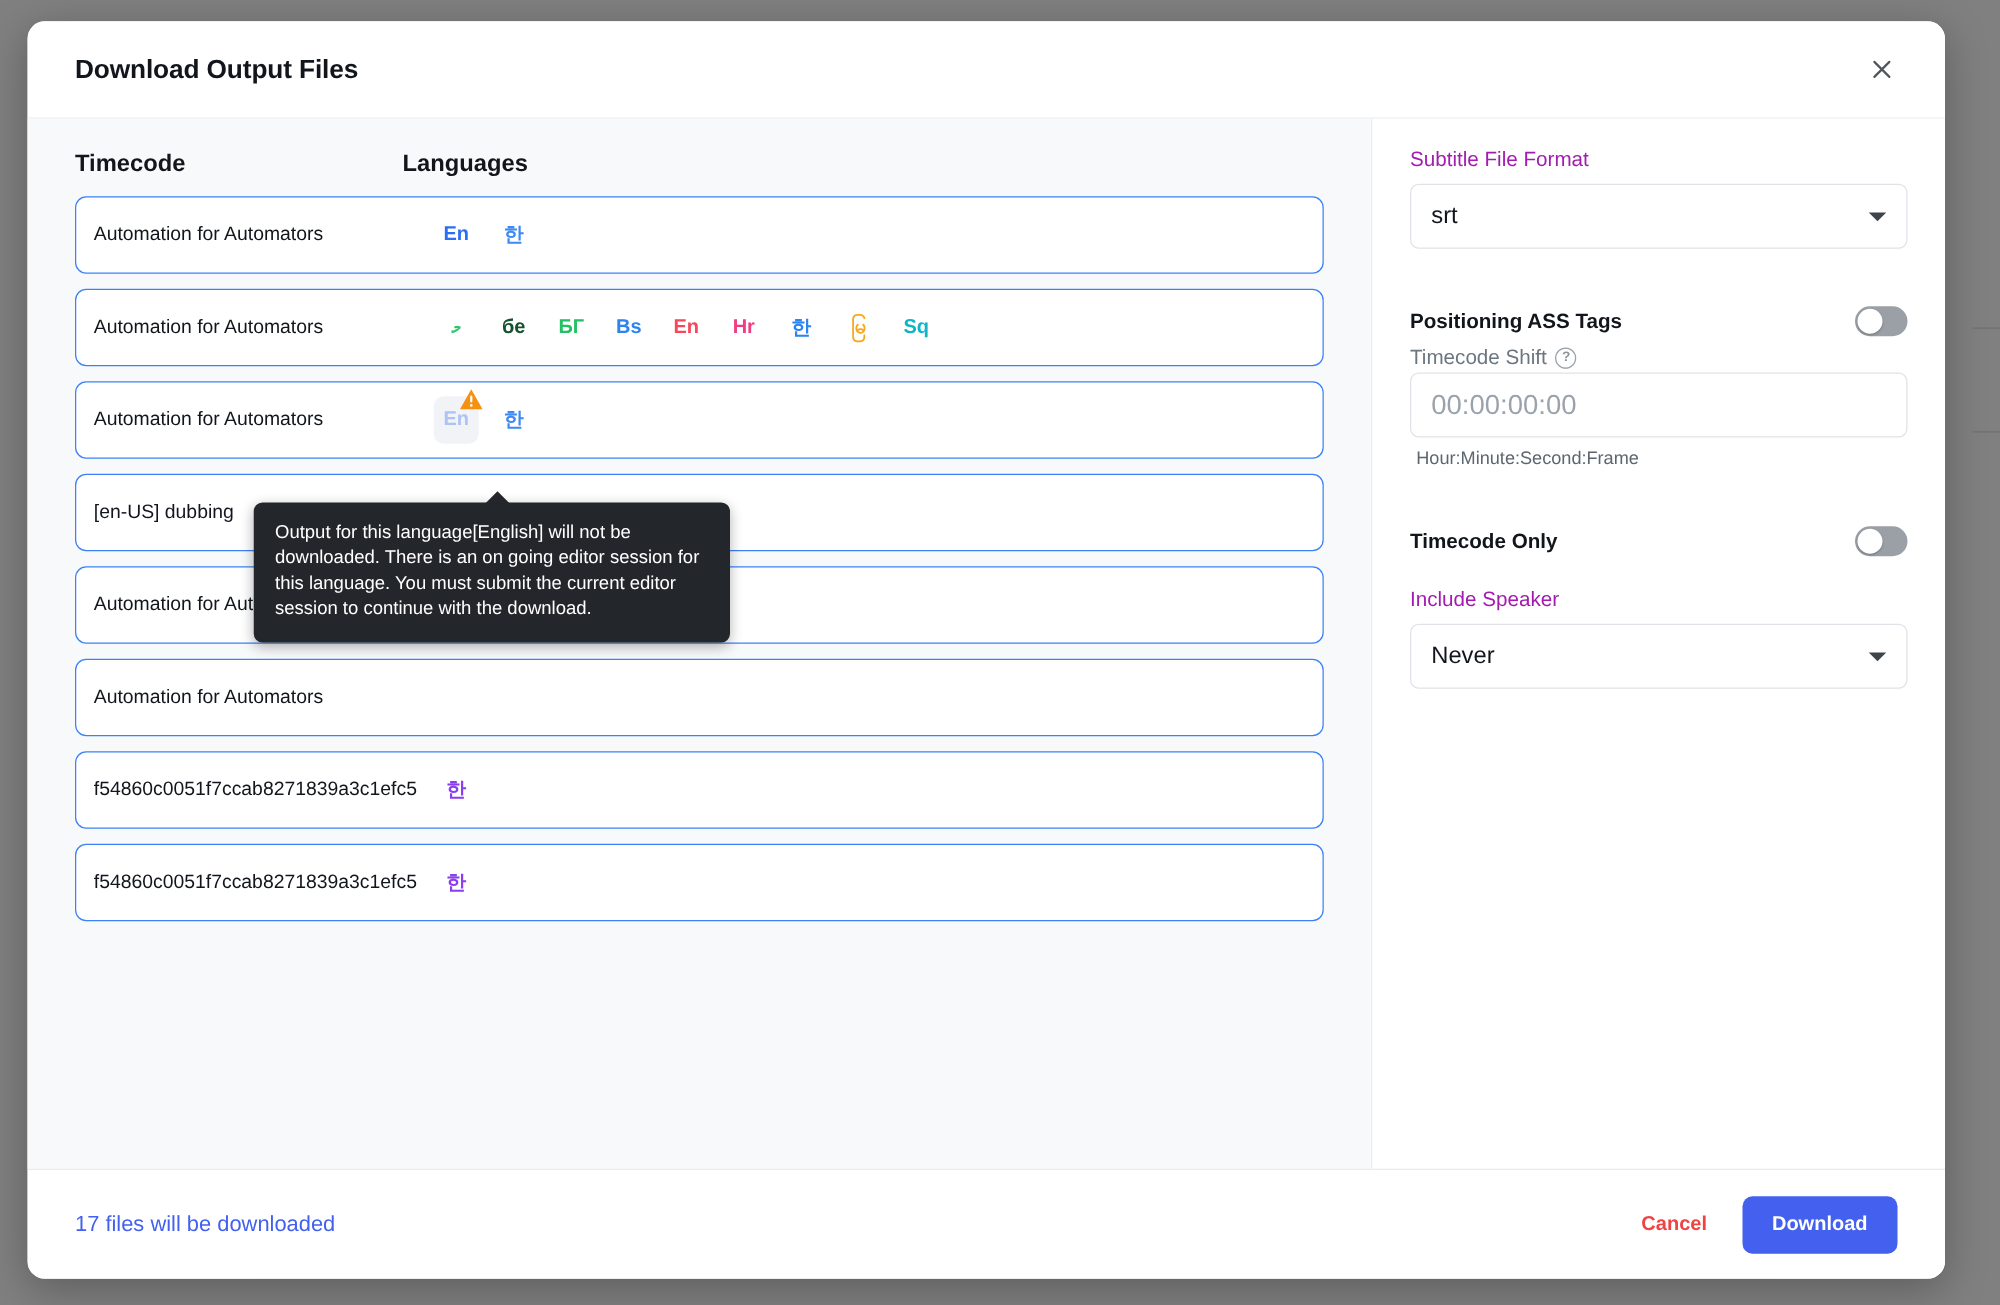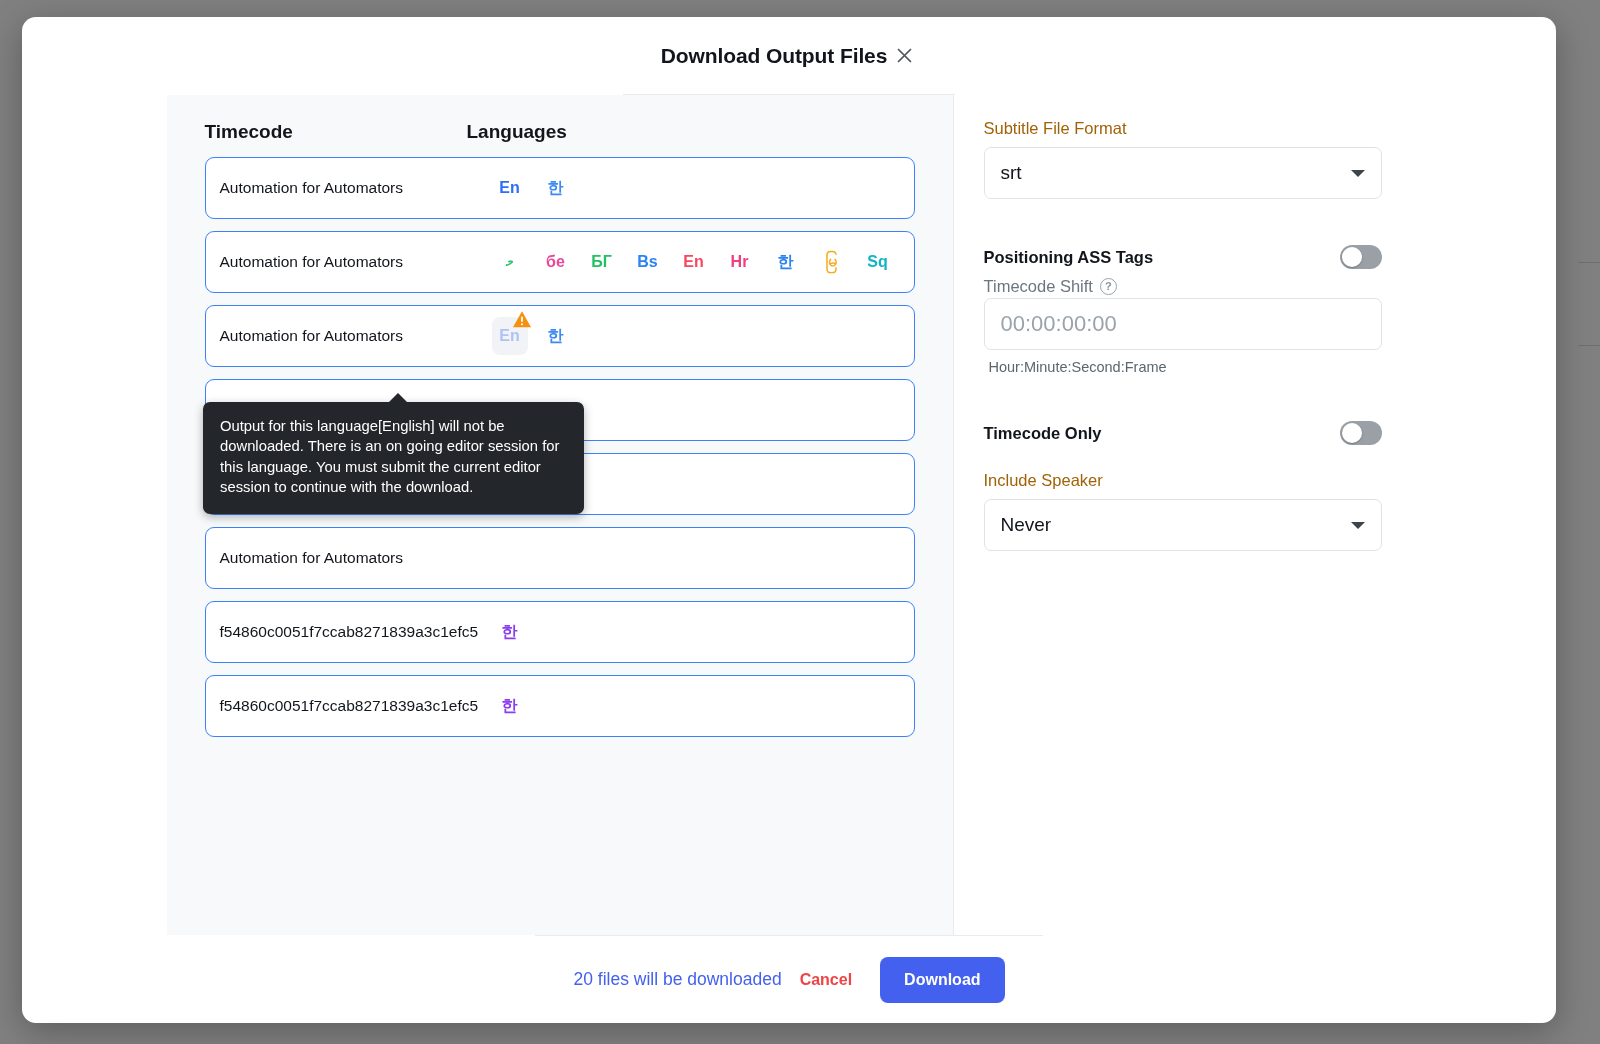--- a/index.html
+++ b/index.html
@@ -32,21 +32,20 @@
     left: 22px;
     top: 17px;
     width: 1534px;
     height: 1006px;
     background: #ffffff;
     border-radius: 14px;
     box-shadow: 0 8px 34px rgba(0,0,0,0.28);
     display: flex;
     flex-direction: column;
     overflow: hidden;
-    align-items: center;
   }
 
   
   .modal-header {
     height: 78px;
     flex: 0 0 78px;
     display: flex;
     align-items: center;
     padding: 0 34px 0 38px;
     border-bottom: 1px solid #e9ecef;
@@ -154,21 +153,21 @@
 
   
   .right-pane {
     flex: 0 0 458px;
     width: 458px;
     background: #ffffff;
     padding: 24px 30px 0 30px;
   }
   .field-label {
     font-size: 16.5px;
-    color: #a16207;
+    color: #a21caf;
     margin-bottom: 9px;
   }
   .field-label.strong {
     color: #12161c;
     font-weight: bold;
   }
   .select-box {
     height: 52px;
     border: 1px solid #dfe3e8;
     border-radius: 7px;
@@ -344,21 +343,21 @@
             <div class="project-name">Automation for Automators</div>
             <div class="lang-list">
               <div class="lang-badge" style="color: rgb(44, 110, 245);">En</div>
               <div class="lang-badge" style="color: rgb(61, 139, 242);">한</div>
             </div>
           </div>
           <div class="project-row">
             <div class="project-name">Automation for Automators</div>
             <div class="lang-list">
               <div class="lang-badge" style="color: rgb(47, 198, 109);">މ</div>
-              <div class="lang-badge" style="color: #ec4899;">бе</div>
+              <div class="lang-badge" style="color: #14532d;">бе</div>
               <div class="lang-badge" style="color: rgb(36, 192, 101);">БГ</div>
               <div class="lang-badge" style="color: rgb(44, 132, 240);">Bs</div>
               <div class="lang-badge" style="color: rgb(245, 72, 92);">En</div>
               <div class="lang-badge" style="color: rgb(239, 61, 127);">Hr</div>
               <div class="lang-badge" style="color: rgb(44, 132, 240);">한</div>
               <div class="lang-badge" style="color: rgb(247, 168, 27);">မြ</div>
               <div class="lang-badge" style="color: rgb(16, 180, 196);">Sq</div>
             </div>
           </div>
           <div class="project-row">
@@ -431,20 +430,20 @@
       <div class="field-label" style="margin-top:26px">Include Speaker</div>
       <div class="select-box">
         <span class="select-value">Never</span>
         <span class="caret"></span>
       </div>
 
     </div>
   </div>
 
   <div class="modal-footer">
-    <div class="files-note">20 files will be downloaded</div>
+    <div class="files-note">17 files will be downloaded</div>
     <button class="btn-cancel">Cancel</button>
     <button class="btn-download">Download</button>
   </div>
 
   <div class="tooltip">Output for this language[English] will not be downloaded. There is an on going editor session for this language. You must submit the current editor session to continue with the download.</div>
 
 </div>
 
 </body></html>

